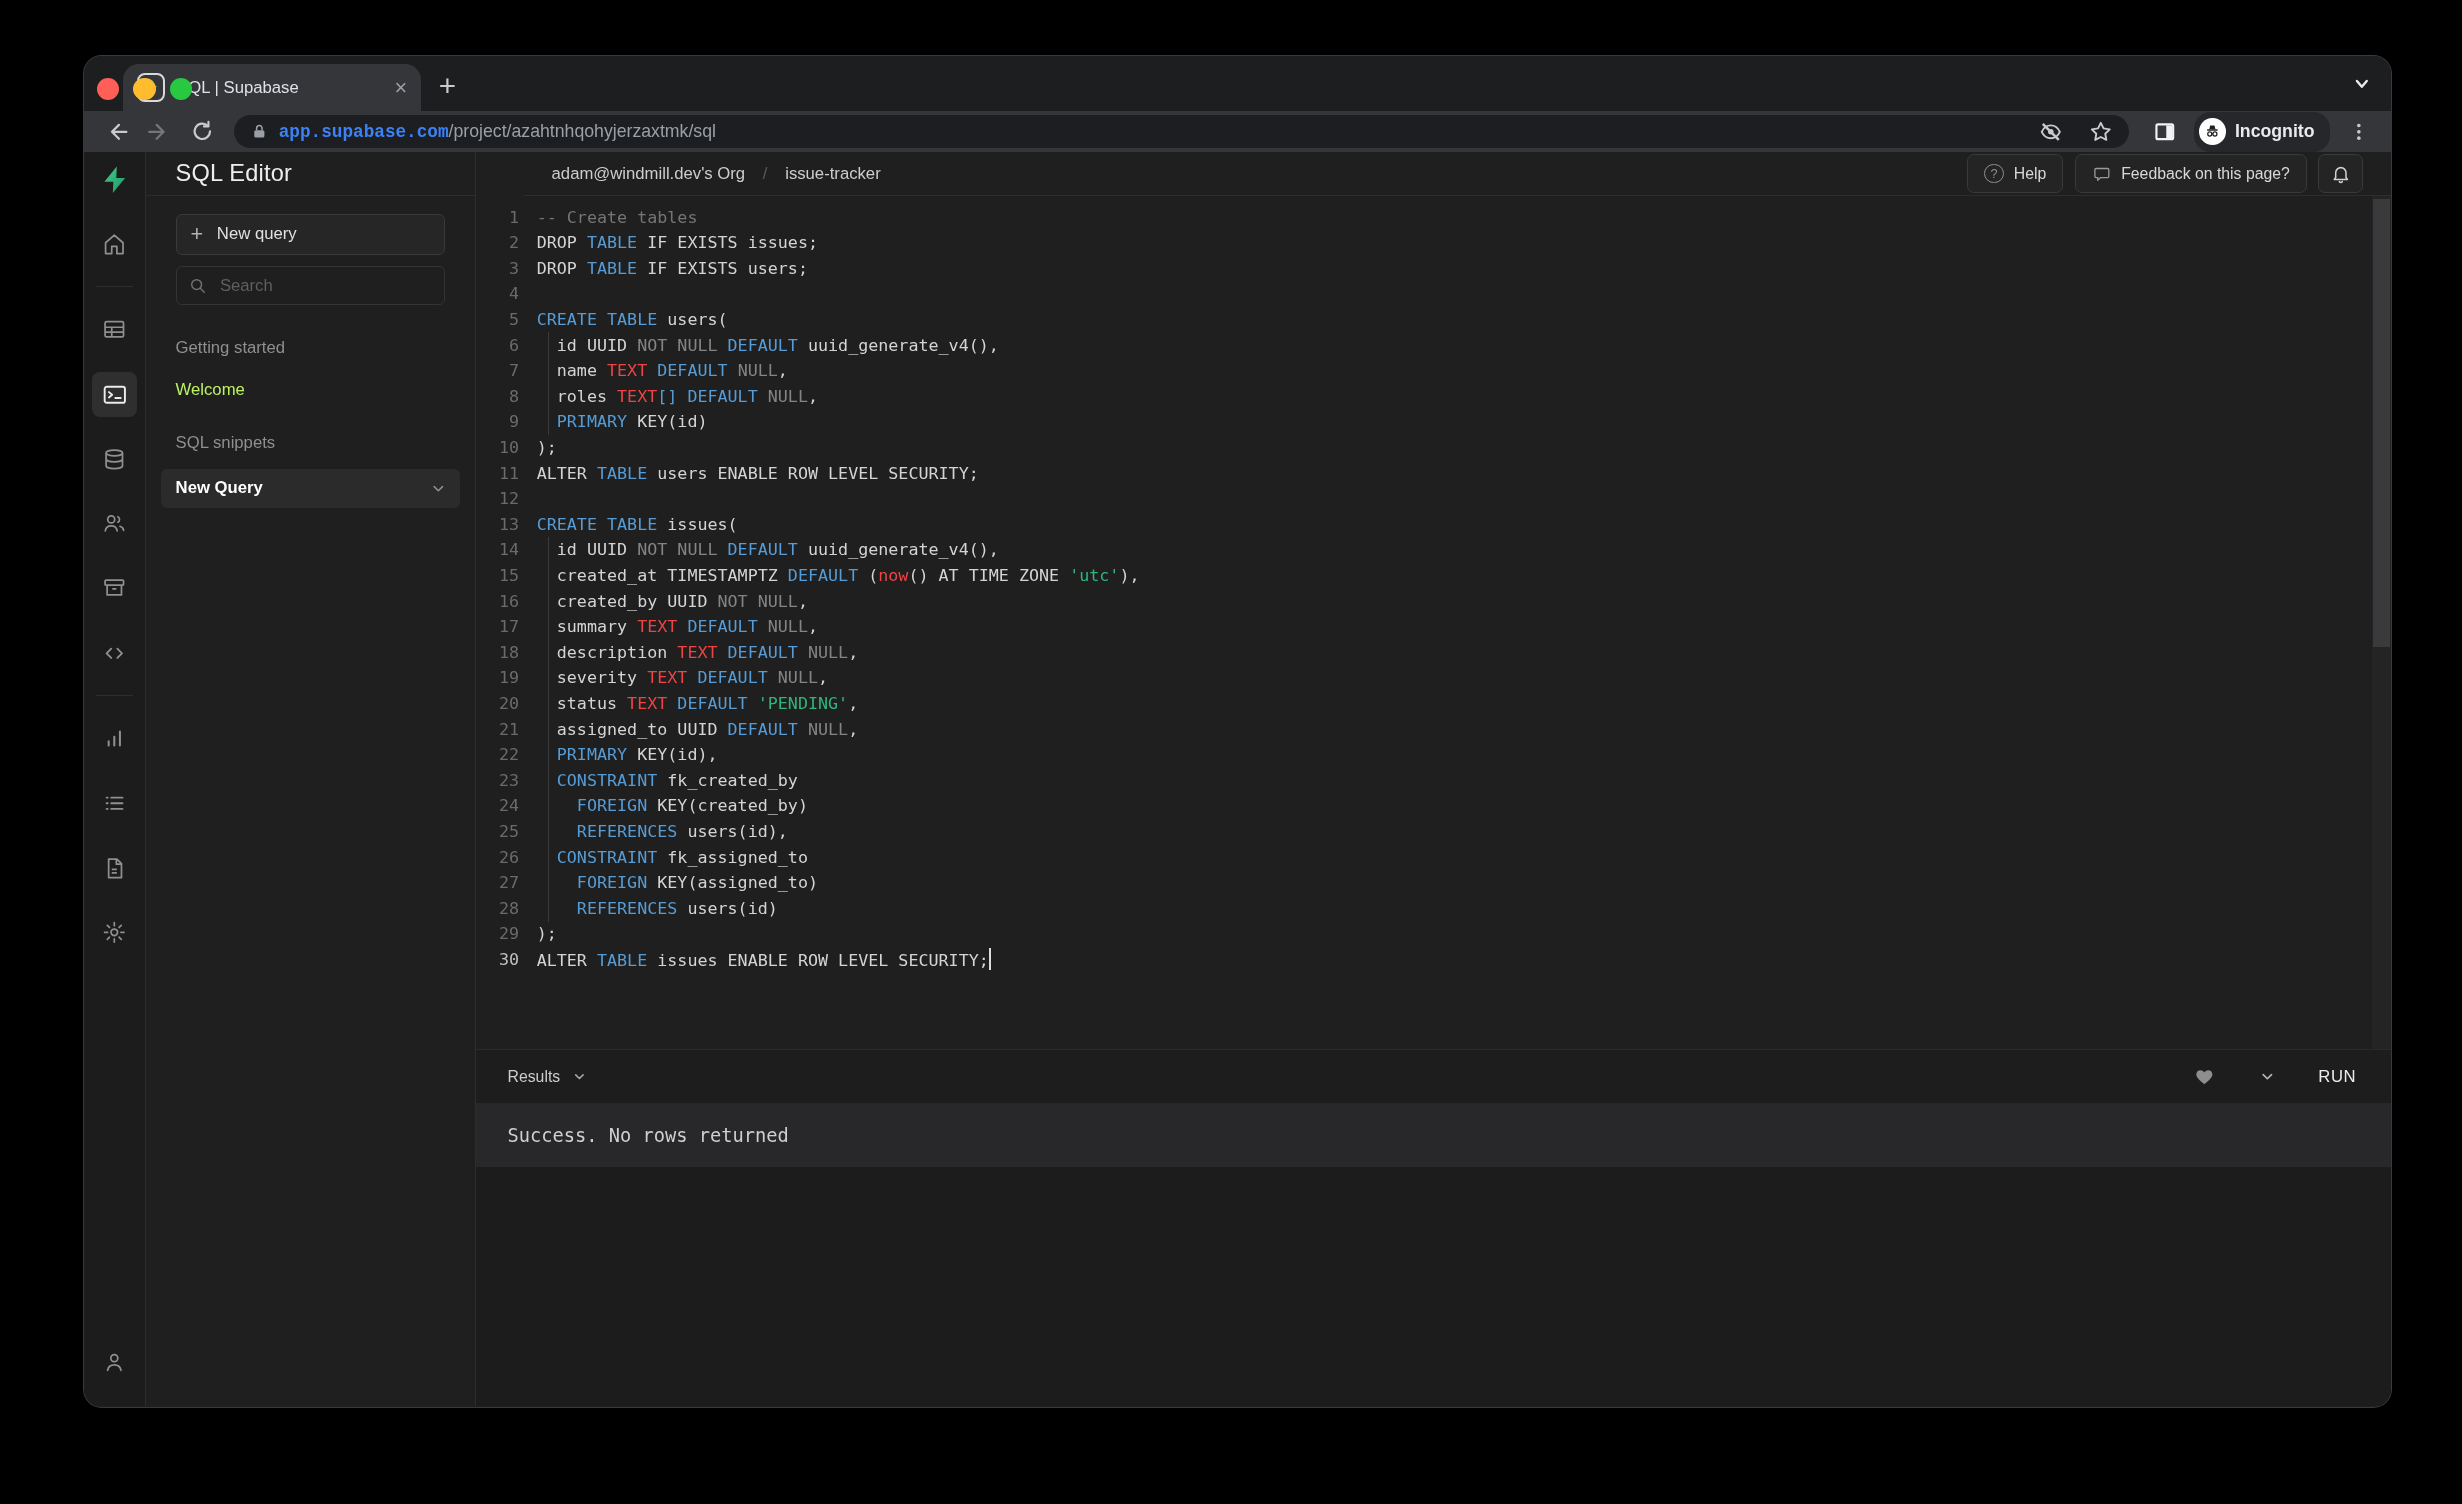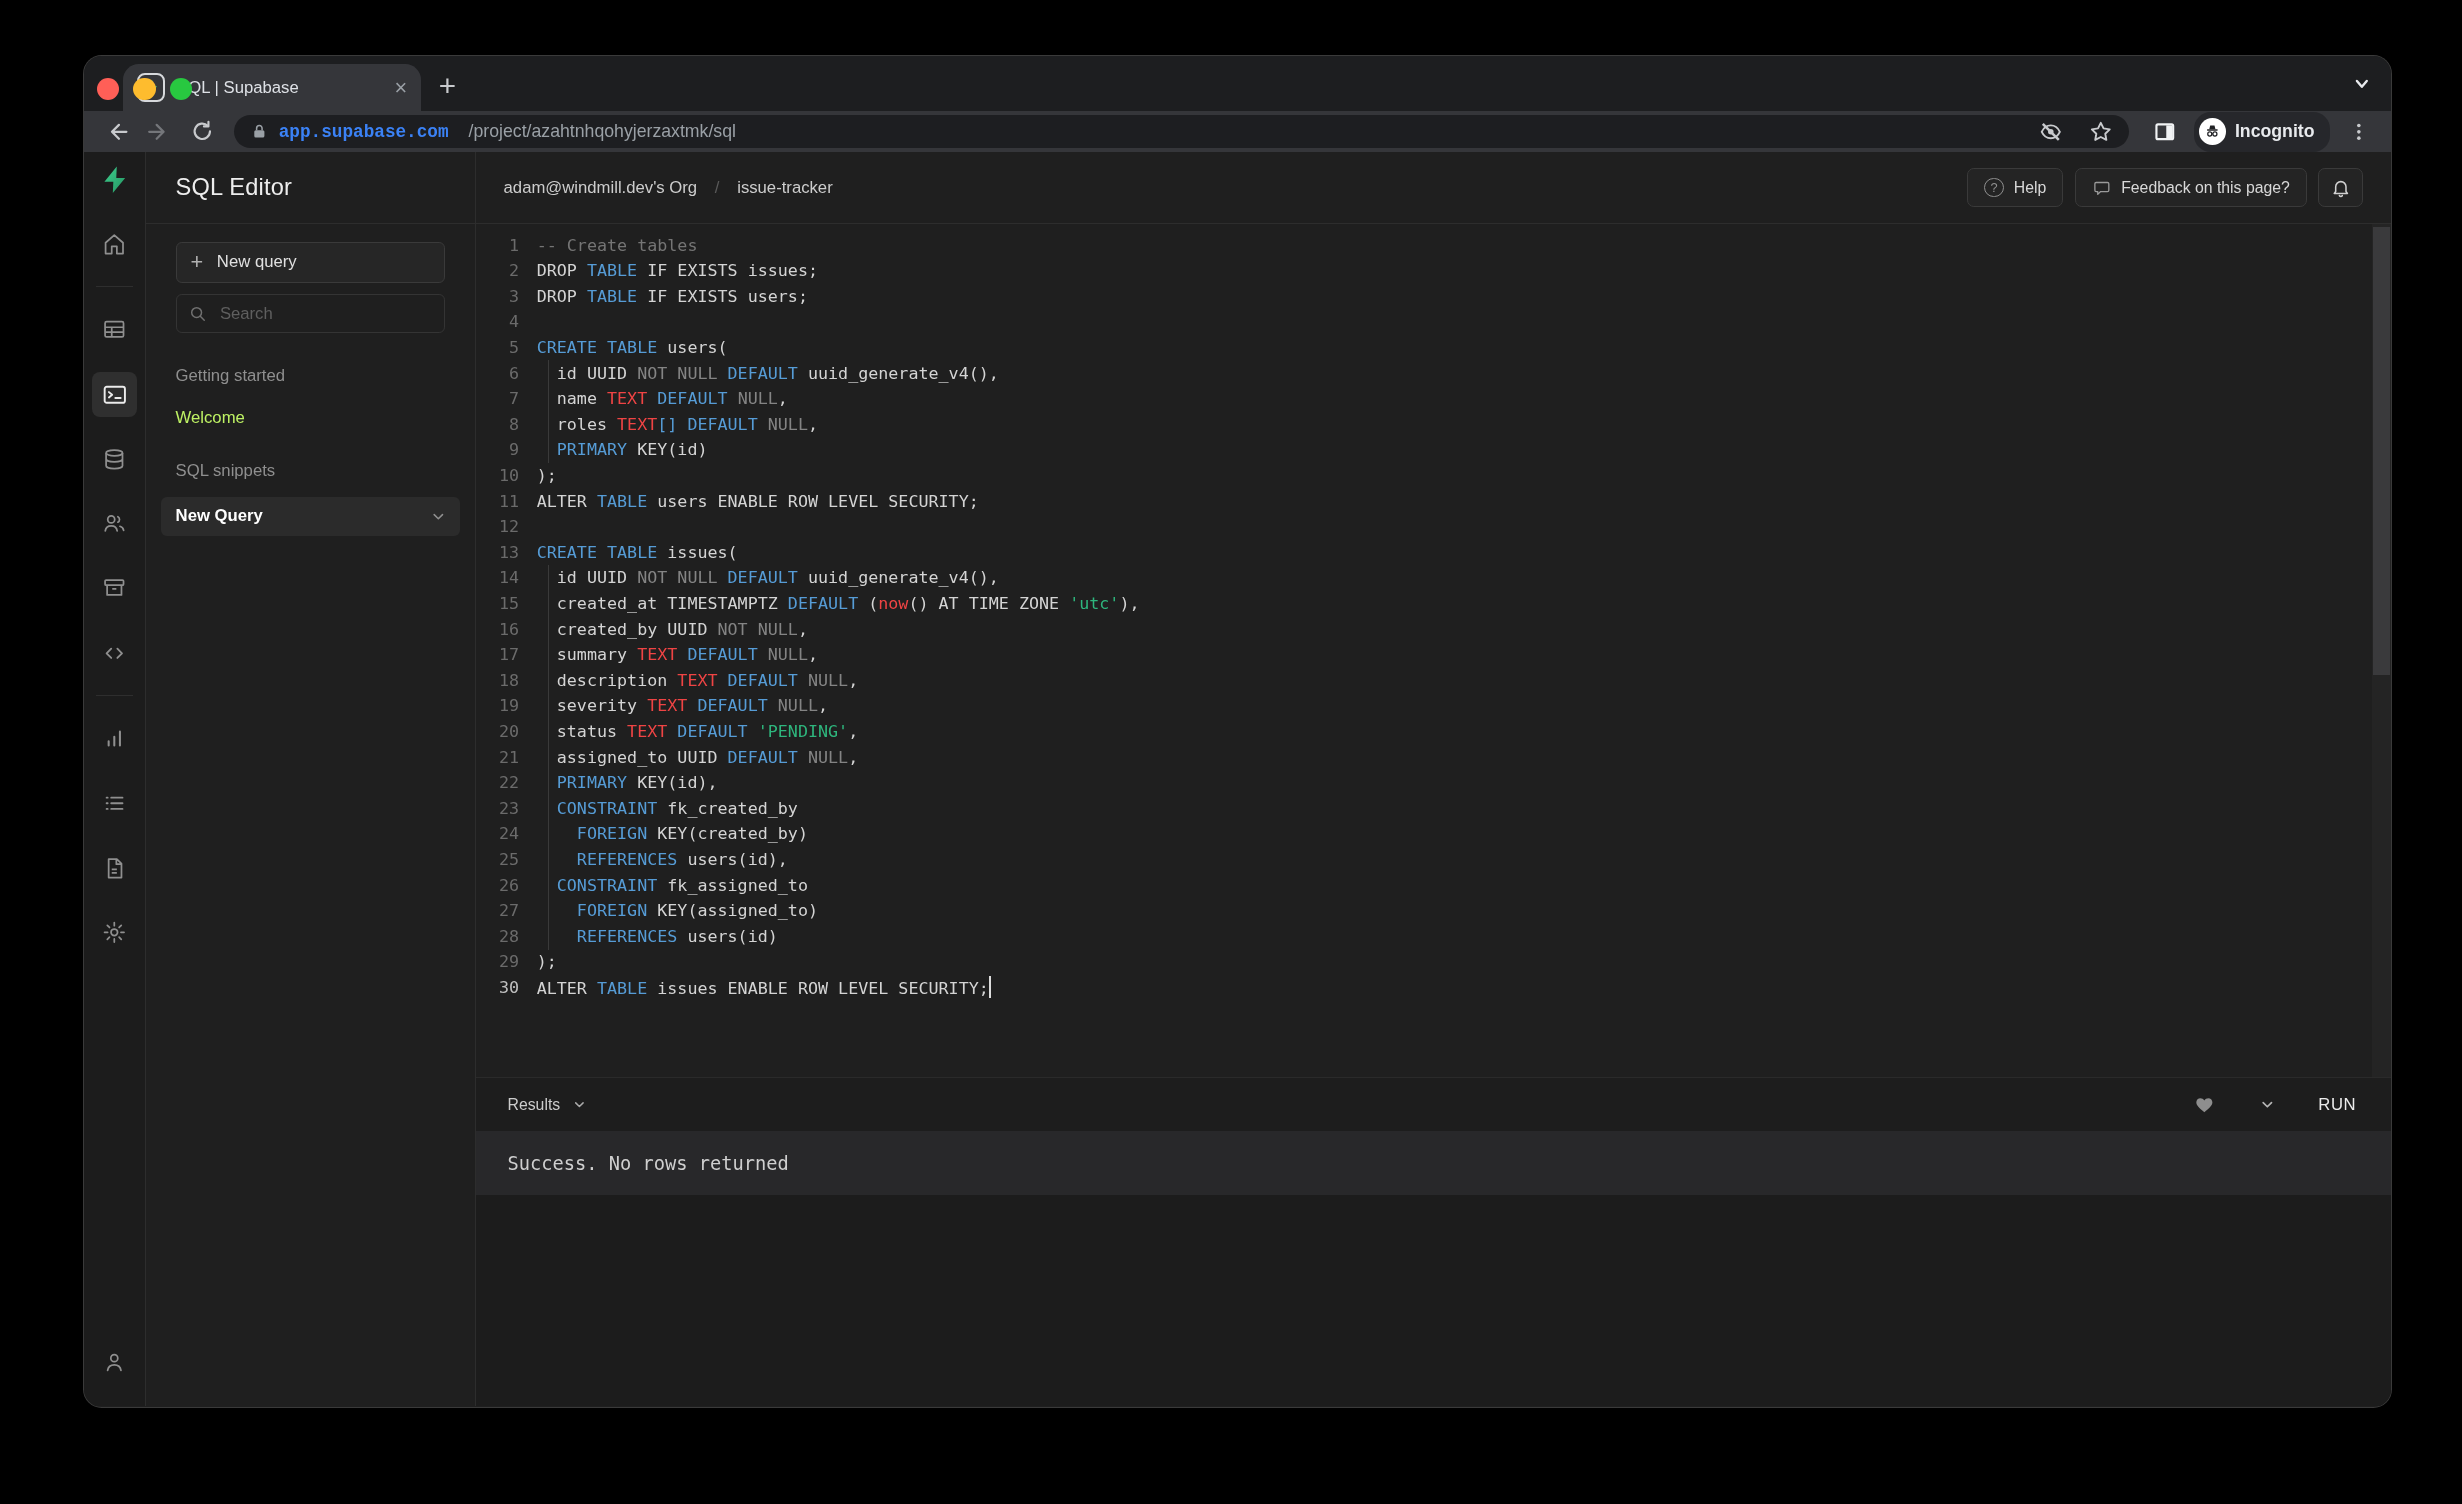--- a/index.html
+++ b/index.html
@@ -19,40 +19,40 @@
   .tab-close { color:#9aa0a6; font-size:21.7px; line-height:1; cursor:default; }
   .newtab { color:#c8cacd; font-size:29.6px; font-weight:300; margin:0 0 7.9px 17.7px; }
   .tabsearch { position:absolute; right:19.7px; top:19.7px; }
 
   .toolbar { height:41px; background:#35363a; display:flex; align-items:center; padding:0 13.8px; gap:5.9px; }
   .navbtn { width:37px; height:37px; display:flex; align-items:center; justify-content:center; color:#c8cacd; }
   .omnibox { flex:1; height:33px; background:#1d1e21; border-radius:16.7px; display:flex; align-items:center;
              padding:0 15.8px; margin-left:7.9px; gap:9.9px; }
   .url { font-size:17.7px; white-space:nowrap; }
   .url .host { color:#3b82f6; font-weight:bold;font-family:Liberation Mono, monospace; }
-  .url .path { color:#9aa0a6;padding-left:20px; }
+  .url .path { color:#9aa0a6; }
   .omni-spacer { flex:1; }
   .chrome-right { display:flex; align-items:center; gap:9.9px; margin-left:11.8px; }
   .incog { height:40px; background:#26272b; border-radius:16.7px; display:flex; align-items:center; gap:8.9px; padding:0 15.8px 0 5.9px; }
   .incog span { color:#e8eaed; font-size:17.7px; font-weight:bold; }
   .spycircle { width:26.6px; height:26.6px; background:#fff; border-radius:50%; display:flex; align-items:center; justify-content:center; }
 
   
   .app { display:flex; height:1254px; }
 
   .rail { width:62px; background:#1c1c1c; border-right:1px solid #2d2d2d; display:flex; flex-direction:column; align-items:center; }
   .logo-slot { height:56px; display:flex; align-items:center; justify-content:center; width:100%; }
   .rail-icons { display:flex; flex-direction:column; align-items:center; gap:19.7px; padding-top:13.8px; flex:1; width:100%; }
   .ric { width:45px; height:45px; display:flex; align-items:center; justify-content:center; color:#8f8f8f; border-radius:7.9px; flex:none; }
   .ric.active { background:#2f2f2f; color:#ececec; }
   .rail-div { width:37px; height:1px; background:#2e2e2e; flex:none; }
   .rail-bottom { padding-bottom:21.7px; }
 
   .workspace { flex:1; display:flex; flex-direction:column; min-width:0; }
-  .top-row { height:72px; display:flex; flex:none; }
+  .top-row { height:44px; display:flex; flex:none;gap:48px; }
   .side-head { width:330px; border-right:1px solid #2d2d2d; border-bottom:1px solid #2d2d2d;
                display:flex; align-items:center; padding-left:29.6px; background:#1f1f1f; }
   .side-head h1 { font-size:23.6px; font-weight:400; color:#ededed; letter-spacing:0.2px; }
   .main-head { flex:1; border-bottom:1px solid #2d2d2d; display:flex; align-items:center; padding:0 27.6px; background:#1f1f1f; min-width:0; }
   .crumbs { display:flex; align-items:center; gap:17.7px; font-size:16.7px; color:#cdcdcd; }
   .crumb-sep { color:#5a5a5a; }
   .head-spacer { flex:1; }
   .hbtn { height:39px; border:1px solid #3a3a3a; background:#242424; border-radius:6.9px; display:flex; align-items:center;
           gap:9.9px; padding:0 15.8px; color:#d8d8d8; font-size:15.8px; }
   .hbtn + .hbtn { margin-left:11.8px; }

